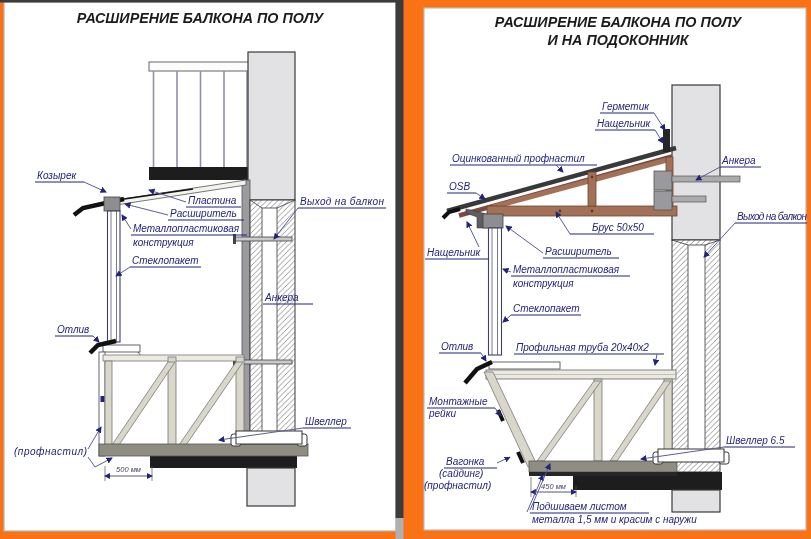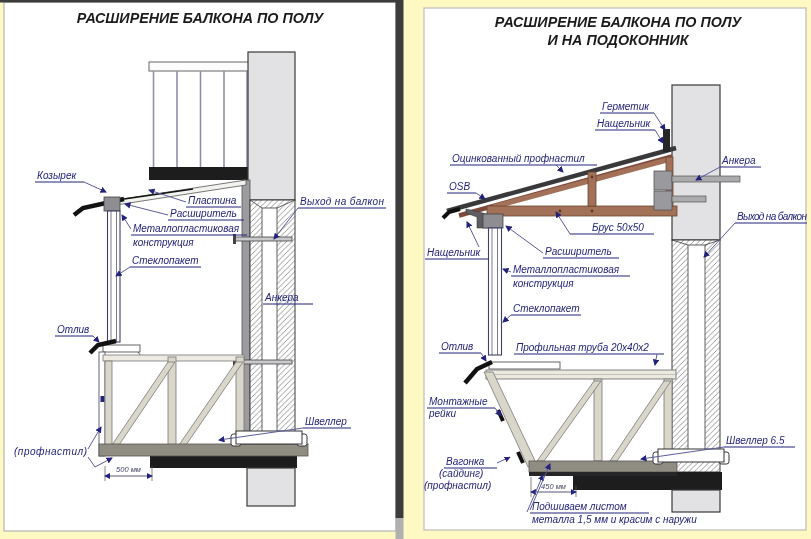--- a/index.html
+++ b/index.html
@@ -1,16 +1,16 @@
 <!DOCTYPE html>
 <html><head>
 <meta charset="utf-8">
 <style>
   html,body{margin:0;padding:0;background:#ffffff;}
-  #stage{position:relative;width:811px;height:539px;background:#fef9c3;overflow:hidden;
+  #stage{position:relative;width:811px;height:539px;background:#f97316;overflow:hidden;
          font-family:"Liberation Sans",sans-serif;}
   svg{position:absolute;left:0;top:0;}
   .ttl{font-family:"Liberation Sans",sans-serif;font-style:italic;font-weight:bold;
        font-size:14.3px;fill:#1b1b1b;}
   .lbl{font-family:"Liberation Sans",sans-serif;font-style:italic;font-size:10px;fill:#23237c;}
   .dim{font-family:"Liberation Sans",sans-serif;font-style:italic;font-size:7.5px;fill:#44446a;}
   .ul{stroke:#23237c;stroke-width:1;}
   .ldr{stroke:#5b5b9b;stroke-width:1;fill:none;}
   .thin{stroke:#3a3a3a;stroke-width:0.8;}
 </style>

